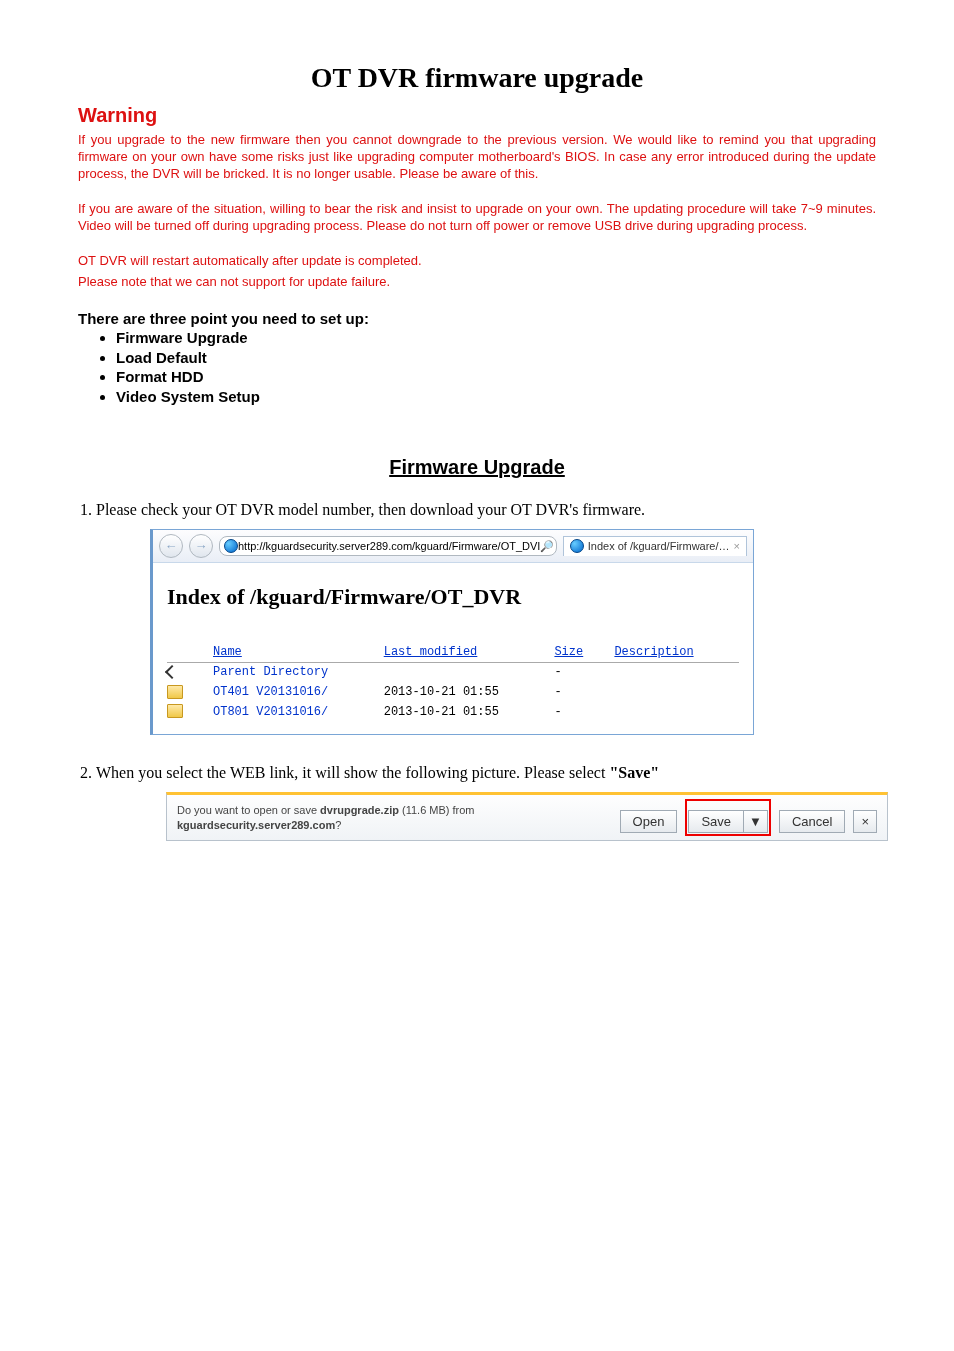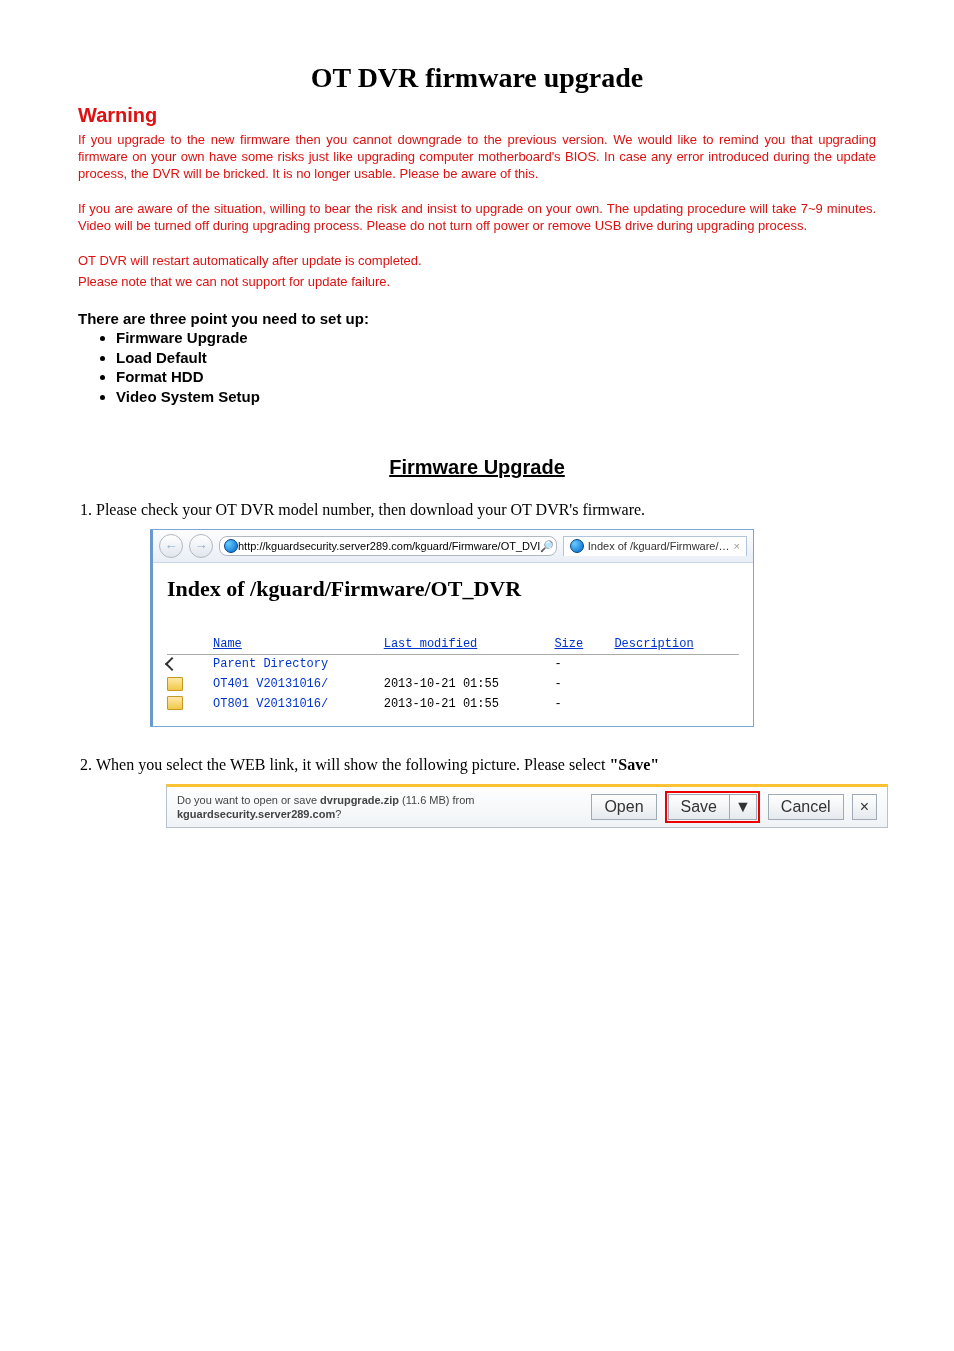--- a/index.html
+++ b/index.html
@@ -125,21 +125,21 @@
     align-items: center;
     gap: 4px;
     font-size: 11px;
     color: #333;
     max-width: 190px;
     overflow: hidden;
   }
   .tab .x { color:#999; }
   .browser-body {
     background: #fff;
-    padding: 10px 14px 12px 14px;
+    padding: 18px 14px 12px 14px;
     font-family: "Times New Roman", serif;
   }
   .browser-body h3 {
     font-family: "Times New Roman", serif;
     font-weight: bold;
     font-size: 22px;
     margin: 2px 0 10px 0;
   }
   table.dir {
     font-family: "Courier New", monospace;
@@ -195,23 +195,24 @@
     font-family: "Segoe UI", Tahoma, sans-serif;
     font-size: 11px;
     color: #444;
     gap: 8px;
   }
   .dlbar .msg { flex: 1; }
   .btn {
     border: 1px solid #a0aab4;
     background: linear-gradient(#fff,#e6eaee);
     padding: 3px 12px;
-    font-size: 16px;
+    font-size: 13px;
     font-family: "Segoe UI", Tahoma, sans-serif;
     color: #333;
+    margin-top: 8px;
   }
   .btn-group { display:flex; }
   .btn.caret { padding: 3px 5px; border-left: none; }
   .box-red { border: 2px solid #e00; padding: 1px; display:inline-flex; }
   .btn.x { padding: 3px 7px; }
   .bold { font-weight: bold; }
 </style>
 </head>
 <body>
 

